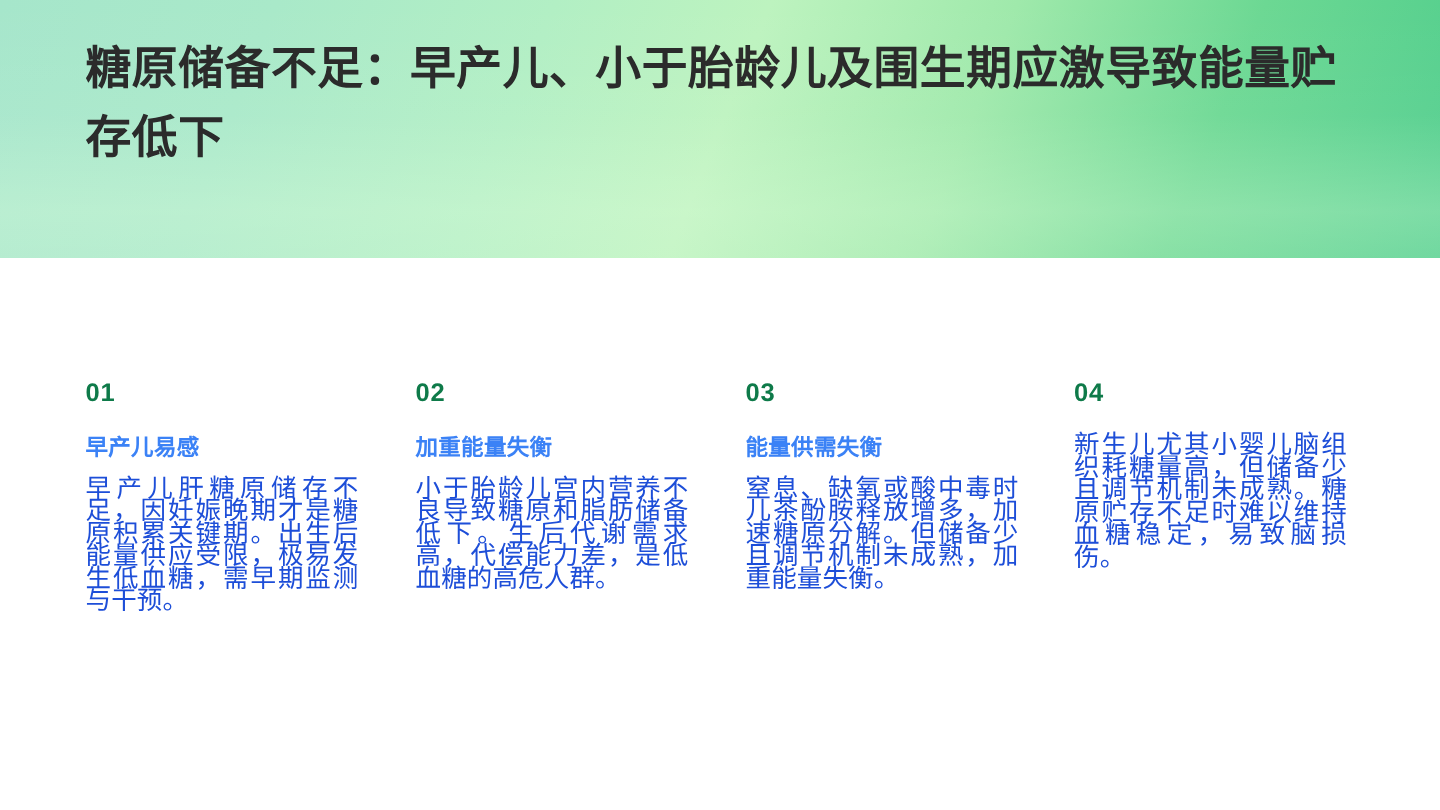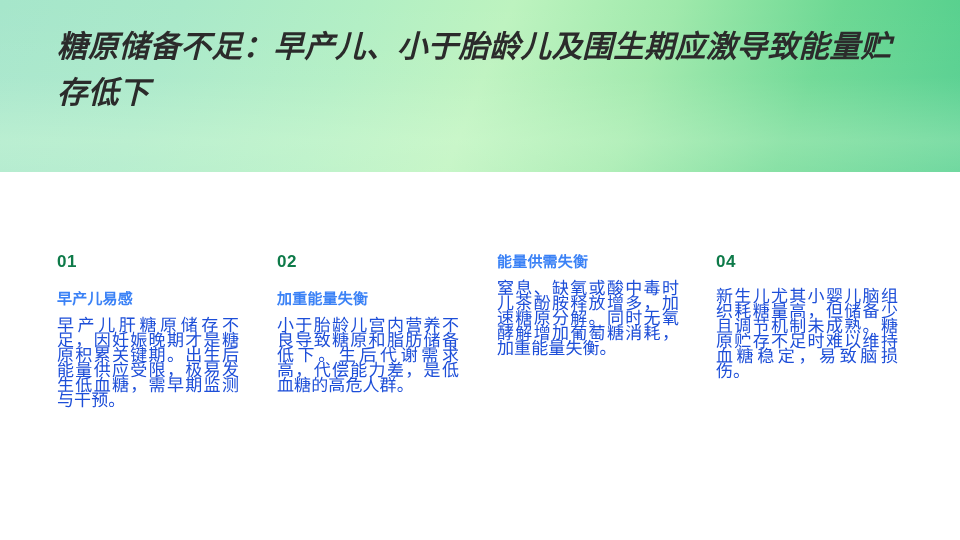--- a/index.html
+++ b/index.html
@@ -63,21 +63,20 @@
     z-index: 2;
   }
   .slide-title {
     margin: 0;
     font-size: 30.5px;
     line-height: 46px;
     font-weight: bold;
     color: #2b2b2b;
     letter-spacing: 0.4px;
     font-family: "Liberation Sans", "DejaVu Sans", sans-serif;
-    font-style: italic;
   }
 
   
   .columns {
     position: absolute;
     left: 0;
     top: 172px;
     width: 960px;
     height: 432px;
   }
@@ -137,22 +136,23 @@
       <p class="col-body">早产儿肝糖原储存不足，因妊娠晚期才是糖原积累关键期。出生后能量供应受限，极易发生低血糖，需早期监测与干预。</p>
     </div>
 
     <div class="col col-1">
       <div class="col-number">02</div>
       <div class="col-heading">加重能量失衡</div>
       <p class="col-body">小于胎龄儿宫内营养不良导致糖原和脂肪储备低下。生后代谢需求高，代偿能力差，是低血糖的高危人群。</p>
     </div>
 
     <div class="col col-2">
+      <div class="col-number">03</div>
       <div class="col-heading">能量供需失衡</div>
-      <p class="col-body">窒息、缺氧或酸中毒时儿茶酚胺释放增多，加速糖原分解。同时无氧酵解增加葡萄糖消耗，加重能量失衡。</p>
+      <p class="col-body">窒息、缺氧或酸中毒时儿茶酚胺释放增多，加速糖原分解。但储备少且调节机制未成熟，加重能量失衡。</p>
     </div>
 
     <div class="col col-3">
       <div class="col-number">04</div>
       <p class="col-body">新生儿尤其小婴儿脑组织耗糖量高，但储备少且调节机制未成熟。糖原贮存不足时难以维持血糖稳定，易致脑损伤。</p>
     </div>
 
   </div>
 </div>
 

